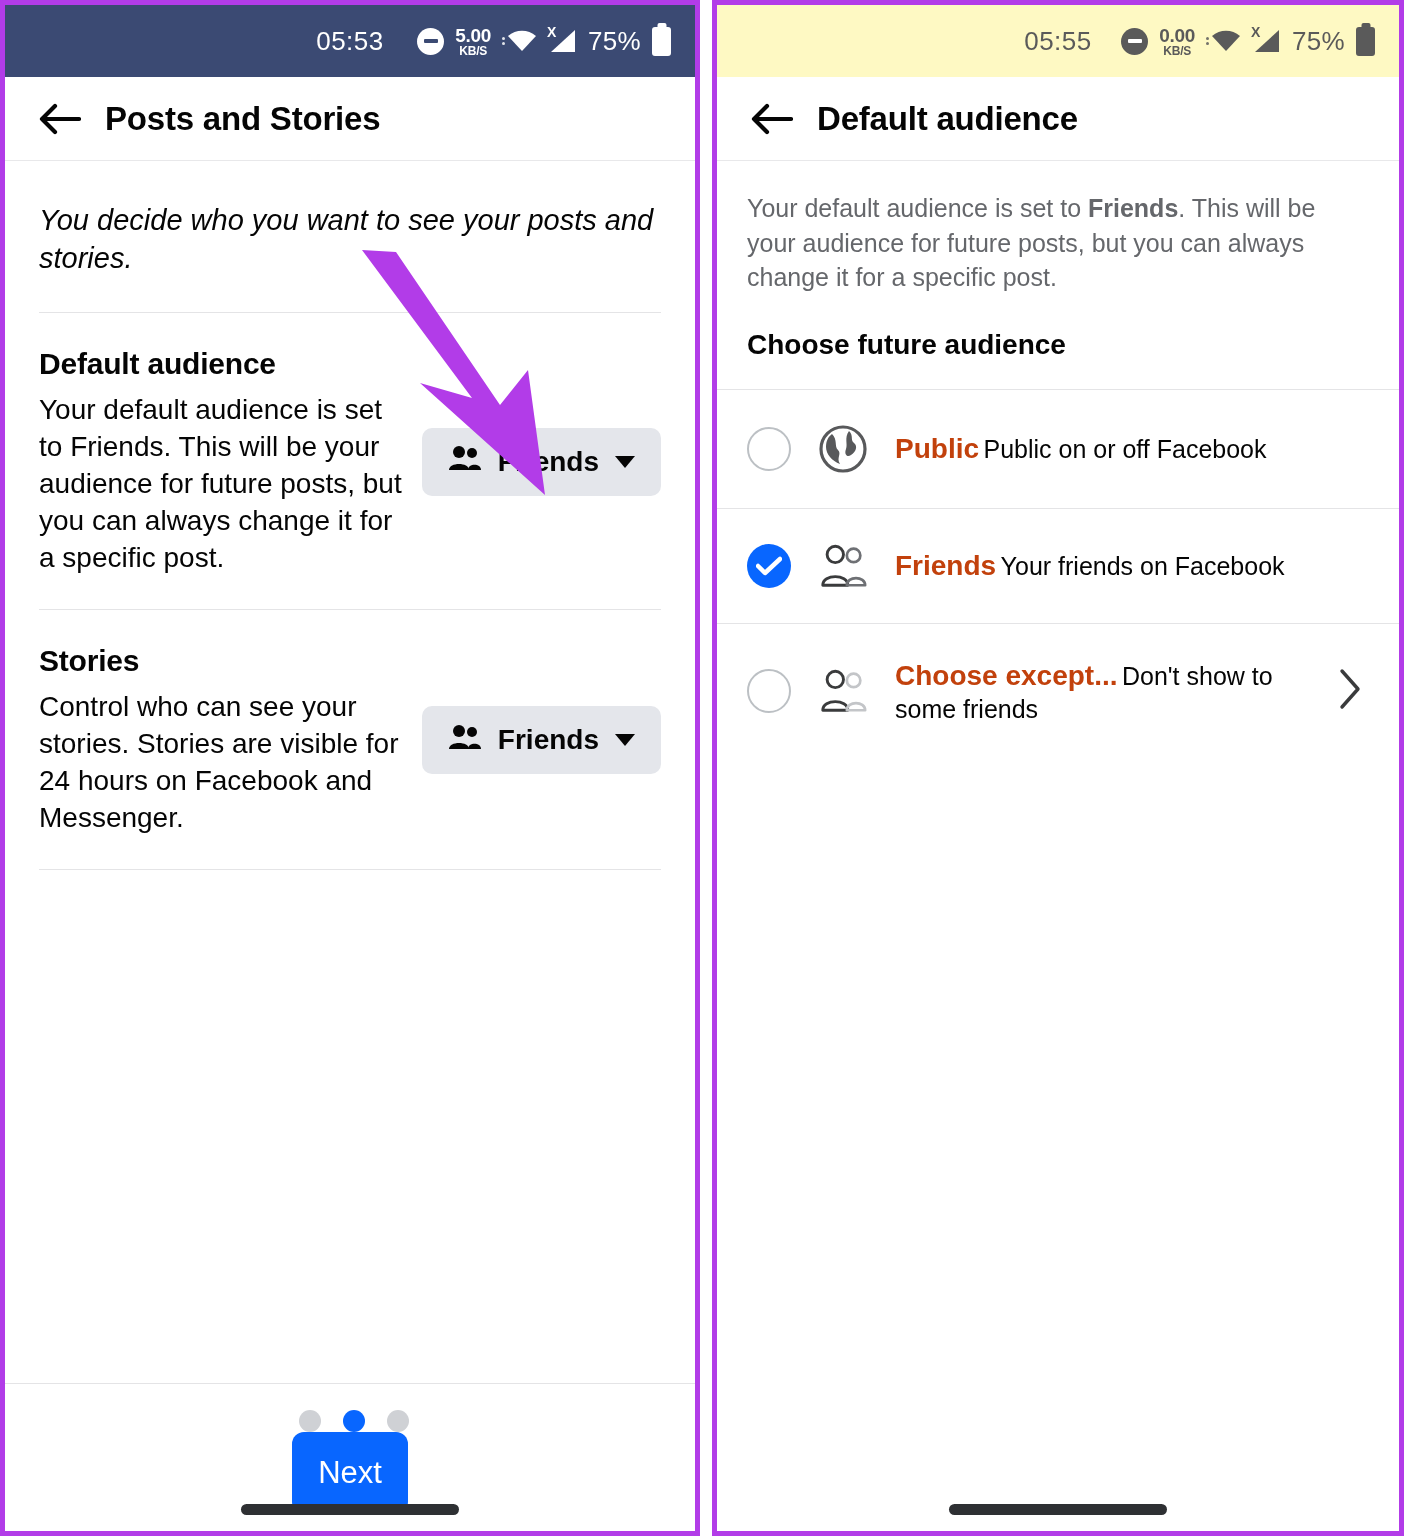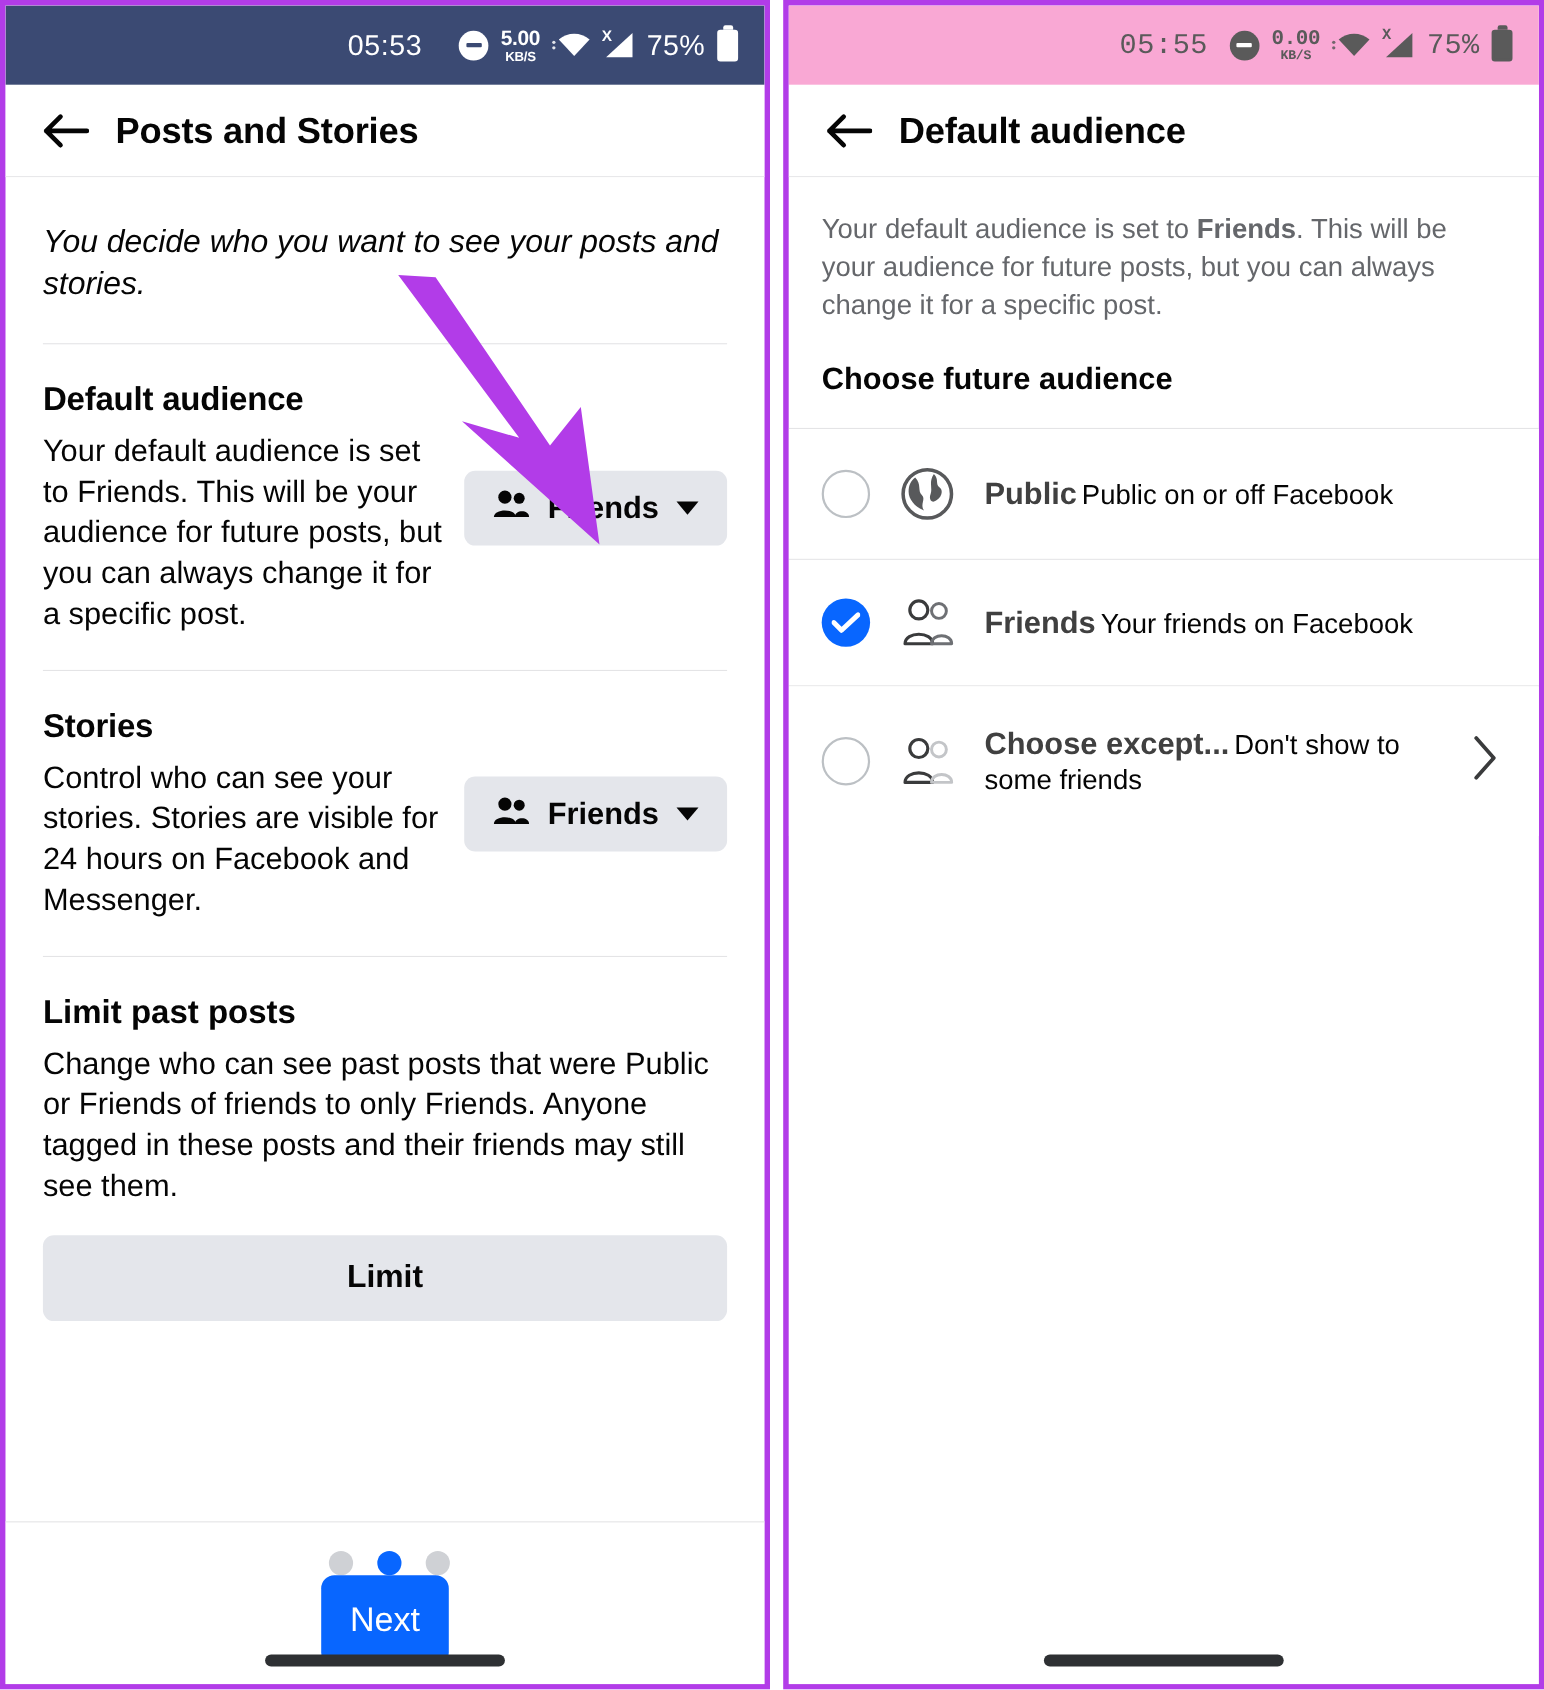--- a/index.html
+++ b/index.html
@@ -23,21 +23,21 @@
   .panel-right { width:692px; margin-left:12px; }
 
   
   .statusbar {
     height:72px;
     display:flex; align-items:center;
     padding:0 24px;
     position:relative;
   }
   .statusbar.dark  { background:#3b4a73; color:#ffffff; }
-  .statusbar.light { background:#f9a8d4; color:#5a5a5a;font-family:Liberation Mono, monospace; }
+  .statusbar.light { background:#fef9c3; color:#5a5a5a; }
   .sb-time {
     font-size:26px; font-weight:400;
     position:absolute; left:0; right:0; text-align:center;
     letter-spacing:.5px;
   }
   .panel-right .sb-time { text-align:center; }
   .sb-right {
     margin-left:auto; display:flex; align-items:center; gap:11px;
     position:relative; z-index:2;
   }
@@ -139,21 +139,21 @@
   .rdiv { height:1px; background:#e4e4e6; }
 
   .opt { display:flex; align-items:center; gap:26px; padding:34px 30px; background:#fff;}
   .radio { width:44px;height:44px;border-radius:50%; border:2px solid #bcc0c4; flex:0 0 auto;}
   .radio.checked {
     border:none; background:#0866ff;
     display:flex;align-items:center;justify-content:center;
   }
   .opt-ico { flex:0 0 auto; width:52px; display:flex; align-items:center; justify-content:center;}
   .opt-txt { flex:1 1 auto; }
-  .opt-txt .t { font-size:28px; font-weight:700; color:#404040; line-height:1.25;}
+  .opt-txt .t { font-size:28px; font-weight:700; color:#c2410c; line-height:1.25;}
   .opt-txt .s { font-size:25px; color:#050505; line-height:1.3; margin-top:4px;}
   .chev { flex:0 0 auto; margin-left:auto; padding-right:6px;}
 
   .seemore-wrap { border:8px solid #b23ce8; margin:0; }
   .seemore {
     background:#fff; height:94px; display:flex; align-items:center;
     padding:0 30px; font-size:28px; font-weight:700; color:#050505;
   }
 
   
@@ -248,25 +248,20 @@
                 </svg>
             </span>
             <span>Friends</span>
             <span class="caret"></span>
           </div>
         </div>
       </div>
 
       <div class="divider"></div>
 
-      <div class="block">
-        <h3>Limit past posts</h3>
-        <p>Change who can see past posts that were Public or Friends of friends to only Friends. Anyone tagged in these posts and their friends may still see them.</p>
-        <div class="limit-btn">Limit</div>
-      </div>
     </div>
 
     <div class="lfooter">
       <div class="lfoot-row">
         <div class="dots">
           <i></i>
           <i class="on"></i>
           <i></i>
         </div>
         <div class="next-btn">Next</div>

